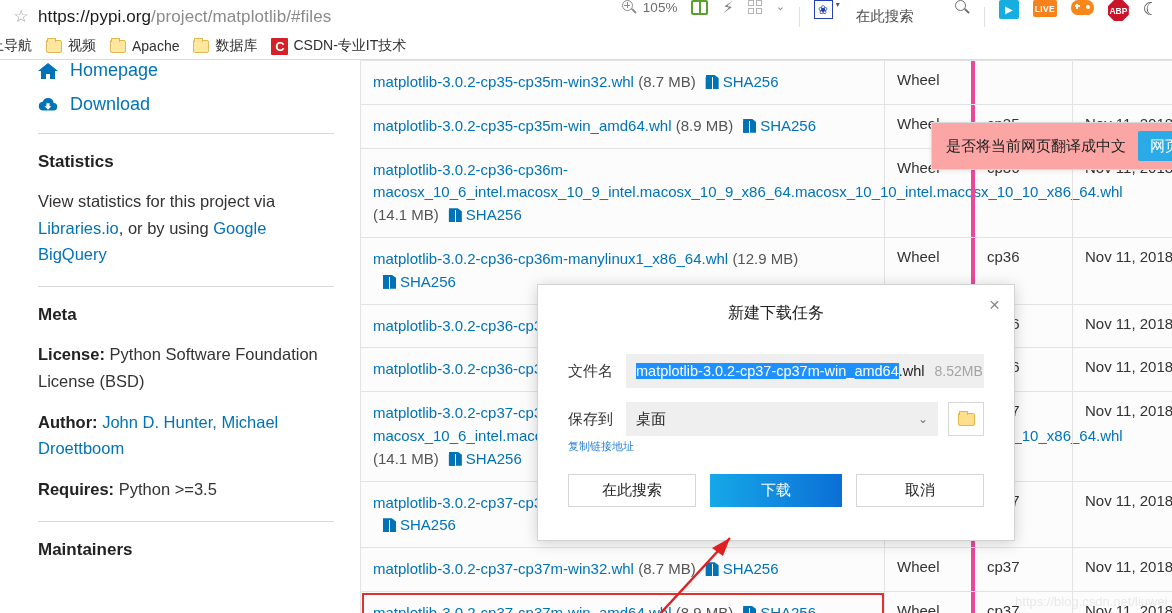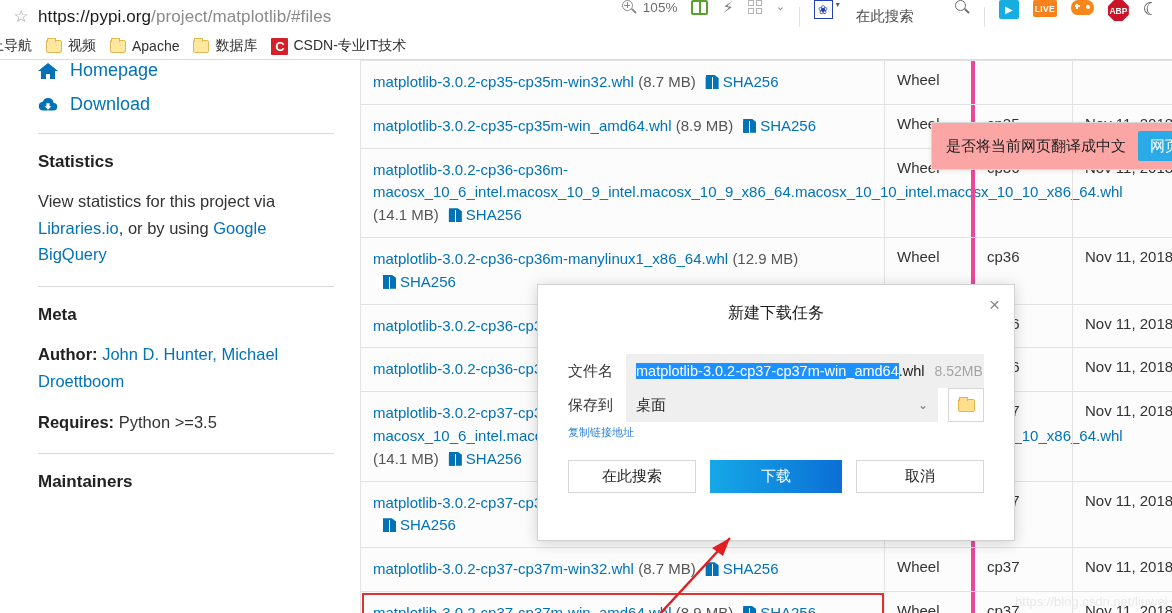--- a/index.html
+++ b/index.html
@@ -130,21 +130,21 @@
   #dlg-close { position: absolute; right: 14px; top: 10px; font-size: 19px; color: #8a8a8a; line-height: 1; }
   .dlg-row { display: flex; align-items: center; margin: 0 30px; }
   #row-filename { margin-top: 30px; }
   .dlg-label { width: 58px; font-size: 15px; color: #333; flex: none; }
   #filename-field {
     flex: 1; height: 34px; background: #efefef; display: flex; align-items: center;
     padding: 0 10px; font-size: 14.5px; color: #222; overflow: hidden; white-space: nowrap;
   }
   #filename-field .sel { background: #1e90ff; color: #fff; }
   #filesize { margin-left: auto; color: #a4a4a4; font-size: 14px; padding-left: 10px; }
-  #row-savepath { }
+  #row-savepath { margin-top: 14px; }
   #savepath-select {
     flex: 1; height: 34px; background: #efefef; display: flex; align-items: center;
     padding: 0 10px; font-size: 15px; color: #222; position: relative;
   }
   #savepath-select .caret { margin-left: auto; color: #767676; font-size: 12px; }
   #browse-btn { width: 36px; height: 34px; border: 1px solid #d6d6d6; margin-left: 10px;
      display:flex; align-items:center; justify-content:center; background:#fff; }
   .folder-big { width: 17px; height: 13px; background: #ffdf8e; border: 1px solid #e3b64a; border-radius: 1px 2px 2px 2px; position: relative; }
   .folder-big:before { content:""; position:absolute; left:0; top:-3px; width:7px; height:3px; background:#ffdf8e; border:1px solid #e3b64a; border-bottom:none; }
   #copy-link { margin: 20px 0 0 30px; font-size: 11px; color: #2a7fd4; }
@@ -279,20 +279,21 @@
     </a>
 
     <hr class="side-rule">
 
     <h3 class="side-h">Statistics</h3>
     <p class="side-p"><span>View statistics for this project via </span><a>Libraries.io</a><span>, or by using </span><a>Google BigQuery</a></p>
 
     <hr class="side-rule">
 
     <h3 class="side-h">Meta</h3>
+    <p class="side-p"><b>License:</b><span> Python Software Foundation License (BSD)</span></p>
     <p class="side-p"><b>Author:</b><a> John D. Hunter, Michael Droettboom</a></p>
     <p class="side-p"><b>Requires:</b><span> Python &gt;=3.5</span></p>
 
     <hr class="side-rule">
 
     <h3 class="side-h">Maintainers</h3>
   </div>
 
   <div id="files-table">
       <div class="row">

